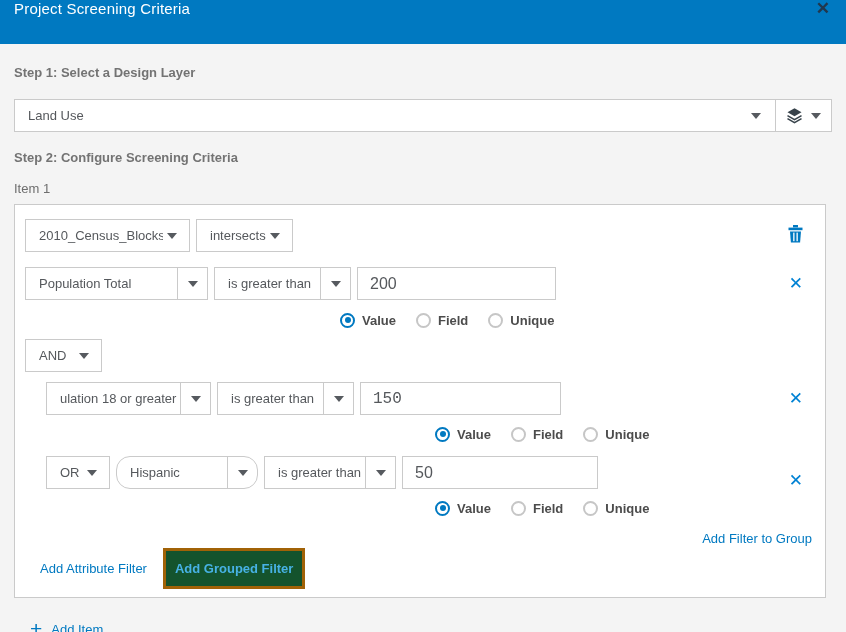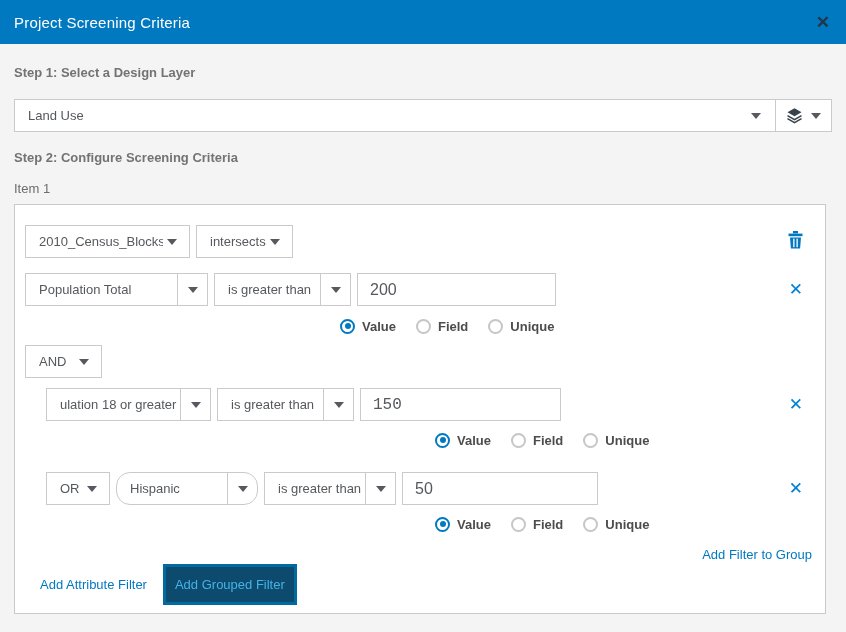--- a/index.html
+++ b/index.html
@@ -9,21 +9,21 @@
     font-size: 13px;
     color: #4c4c4c;
     background: #f4f4f4;
     overflow: hidden;
   }
   .dialog { width: 846px; height: 632px; background: #f4f4f4; }
 
   
   .hdr {
     height: 44px; background: #0079c1;
-    display: flex; align-items: center; justify-content: space-between;
+    display: flex; align-items: flex-start; justify-content: space-between;
     padding: 0 16px 0 14px;
   }
   .hdr-title { color: #ffffff; font-size: 15px; font-weight: 500; letter-spacing: .2px; }
   .hdr-close { color: #21374d; font-size: 17px; font-weight: 600; cursor: pointer; line-height: 1; }
 
   .content { padding: 21px 14px 0 14px; }
 
   .step-label { font-weight: 700; color: #737373; }
 
   
@@ -52,21 +52,21 @@
     flex: 0 0 56px; align-self: stretch; border-left: 1px solid #cacaca;
     display: flex; align-items: center; justify-content: center; gap: 8px;
   }
 
   .step2-label { margin-top: 18px; }
   .item-label { margin-top: 16px; color: #6e6e6e; }
 
   
   .panel {
     margin-top: 8px; width: 812px; background: #fff;
-    border: 1px solid #cacaca; padding: 20px 13px 8px 10px;
+    border: 1px solid #cacaca; padding: 14px 13px 8px 10px;
   }
   .row { display: flex; align-items: center; column-gap: 6px; }
   .txt-input {
     height: 33px; border: 1px solid #cacaca; background: #fff;
     padding: 0 12px; font-family: "Liberation Sans", sans-serif;
     font-size: 16px; color: #55585c; outline: none;
   }
   .remove-x {
     margin-left: auto; margin-right: 9px; color: #0082d4;
     font-size: 17px; font-weight: 500; cursor: pointer; line-height: 1;
@@ -92,22 +92,23 @@
   .radio-row-1 { margin-left: 315px; margin-top: 12px; }
   .radio-row-i { margin-left: 410px; margin-top: 11px; }
   .and-row { margin-top: 11px; }
   .indent { margin-left: 21px; margin-top: 10px; }
 
   .link { color: #0079c1; cursor: pointer; text-decoration: none; }
   .group-link-row { text-align: right; margin-top: 15px; height: 15px; }
 
   .bottom-links { display: flex; align-items: center; margin-top: 2px; margin-left: 15px; }
   .grouped-box {
-    margin-left: 16px; border: 3px solid #0369a1; padding: 10px 9px;
-    background: #0c4a6e;
+    margin-left: 16px; border: 3px solid #a16207; padding: 10px 9px;
+    background: #14532d;
+    font-weight: bold;
   }
   .grouped-box .link { color: #47b2e5; }
 
   .add-item-row { display: flex; align-items: center; margin-top: 23px; margin-left: 16px; }
   .plus { color: #0079c1; font-size: 21px; font-weight: 300; margin-right: 9px; line-height: 16px; }
 </style>
 </head>
 <body>
 
 <div class="dialog">
@@ -223,21 +224,21 @@
         <span class="radio">
           <span class="rdot"></span>
           <span class="rlabel">Field</span>
         </span>
         <span class="radio">
           <span class="rdot"></span>
           <span class="rlabel">Unique</span>
         </span>
       </div>
 
-      <div class="row indent" style="margin-top:24px;">
+      <div class="row indent" style="margin-top:14px;align-items:flex-end;">
         <div class="dd plain" style="width:64px;">
           <span class="lbl">OR</span>
           <span class="caret"></span>
         </div>
         <div class="dd" style="width:142px;border-radius:14px;">
           <span class="lbl">Hispanic</span>
           <span class="arrow-sec">
               <span class="caret"></span>
             </span>
         </div>

